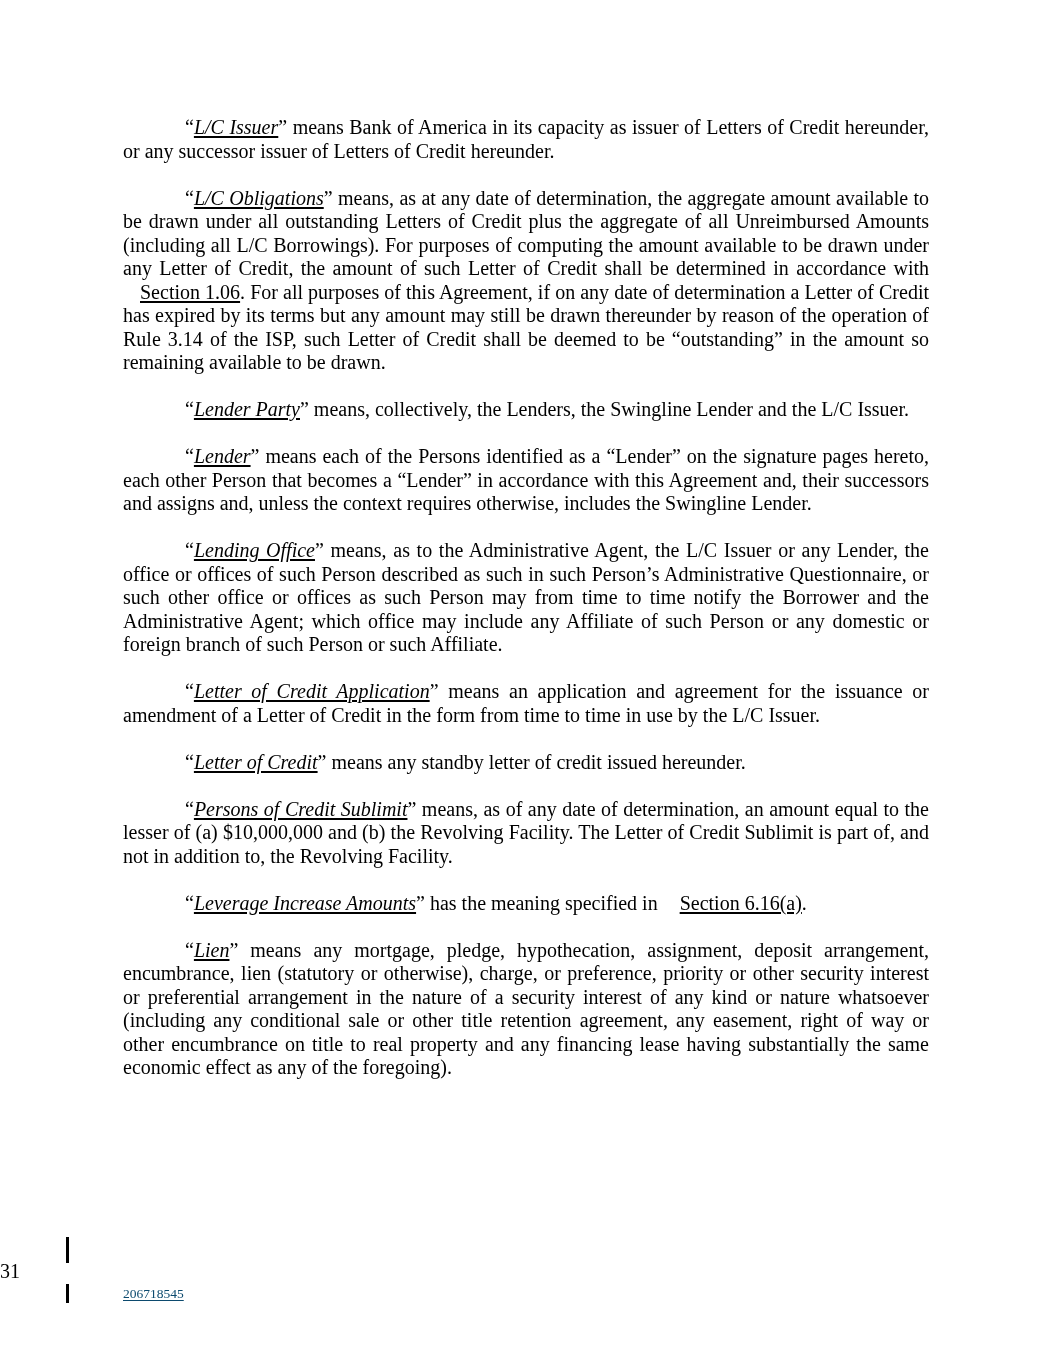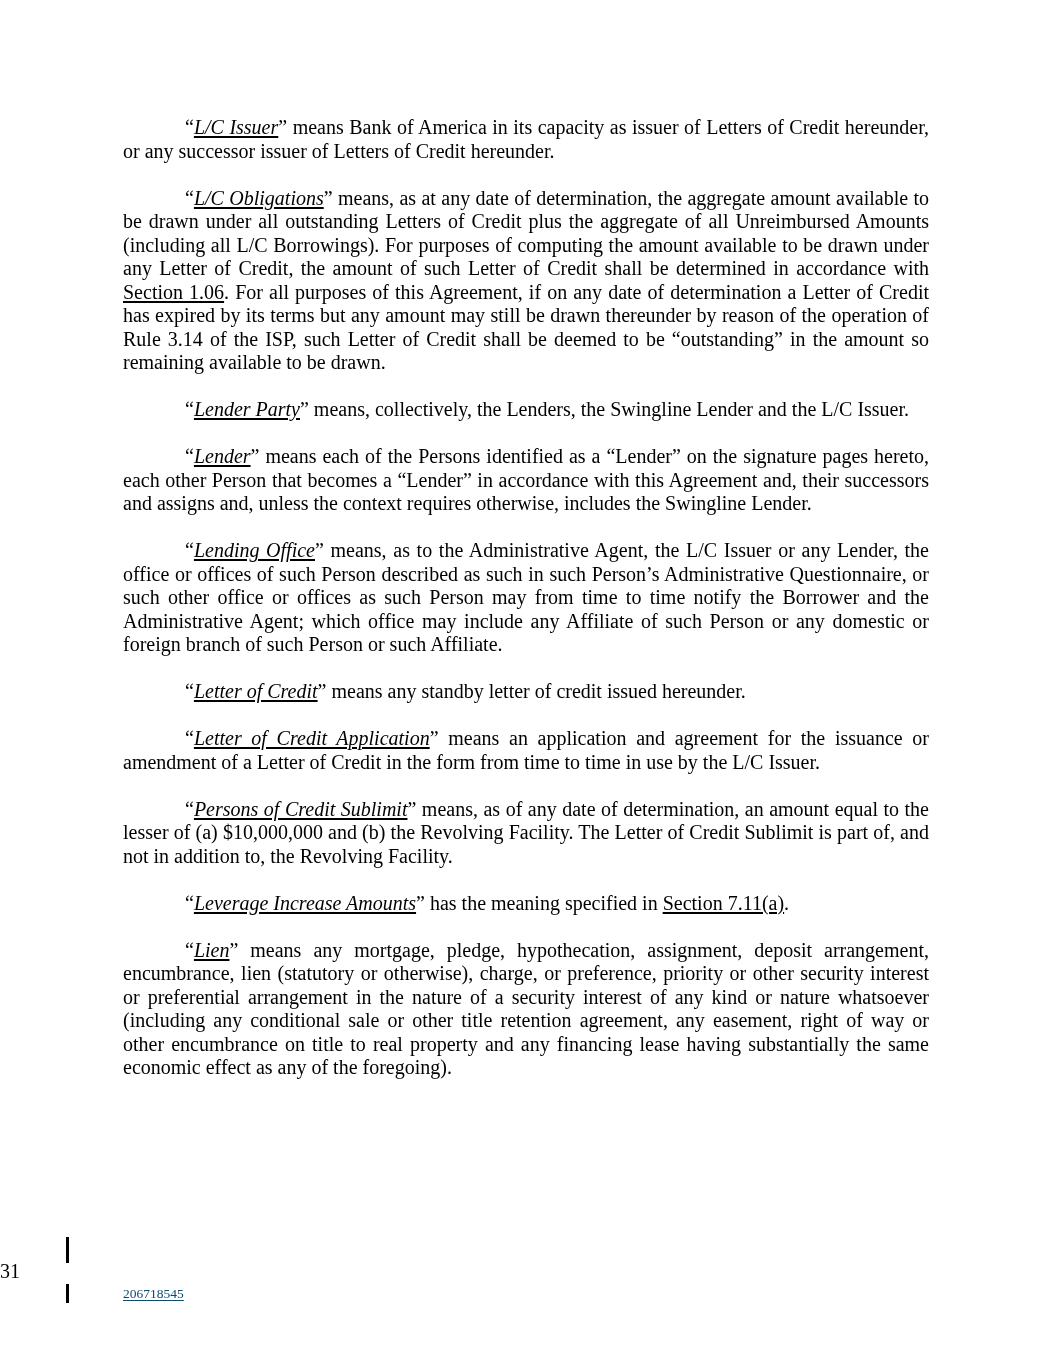--- a/index.html
+++ b/index.html
@@ -27,20 +27,21 @@
     text-indent: 62px;
   }
   .term {
     font-style: italic;
     text-decoration: underline;
     text-underline-offset: 2px;
   }
   .ref {
     text-decoration: underline;
     text-underline-offset: 2px;
+    margin-left: 17px;
   }
   .page-number {
     position: absolute;
     left: 0;
     top: 1260px;
     width: 100%;
     text-align: left;
     font-size: 20px;
     color: #000000;
   }
@@ -66,24 +67,24 @@
 </head>
 <body>
 
 <div class="page">
   <div class="content" id="definitions-container">
       <p class="para"><span>“</span><span class="term">L/C Issuer</span><span>” means Bank of America in its capacity as issuer of Letters of Credit hereunder, or any successor issuer of Letters of Credit hereunder.</span></p>
       <p class="para"><span>“</span><span class="term">L/C Obligations</span><span>” means, as at any date of determination, the aggregate amount available to be drawn under all outstanding Letters of Credit plus the aggregate of all Unreimbursed Amounts (including all L/C Borrowings). For purposes of computing the amount available to be drawn under any Letter of Credit, the amount of such Letter of Credit shall be determined in accordance with </span><span class="ref">Section 1.06</span><span>. For all purposes of this Agreement, if on any date of determination a Letter of Credit has expired by its terms but any amount may still be drawn thereunder by reason of the operation of Rule 3.14 of the ISP, such Letter of Credit shall be deemed to be “outstanding” in the amount so remaining available to be drawn.</span></p>
       <p class="para"><span>“</span><span class="term">Lender Party</span><span>” means, collectively, the Lenders, the Swingline Lender and the L/C Issuer.</span></p>
       <p class="para"><span>“</span><span class="term">Lender</span><span>” means each of the Persons identified as a “Lender” on the signature pages hereto, each other Person that becomes a “Lender” in accordance with this Agreement and, their successors and assigns and, unless the context requires otherwise, includes the Swingline Lender.</span></p>
       <p class="para"><span>“</span><span class="term">Lending Office</span><span>” means, as to the Administrative Agent, the L/C Issuer or any Lender, the office or offices of such Person described as such in such Person’s Administrative Questionnaire, or such other office or offices as such Person may from time to time notify the Borrower and the Administrative Agent; which office may include any Affiliate of such Person or any domestic or foreign branch of such Person or such Affiliate.</span></p>
+      <p class="para"><span>“</span><span class="term">Letter of Credit Application</span><span>” means an application and agreement for the issuance or amendment of a Letter of Credit in the form from time to time in use by the L/C Issuer.</span></p>
       <p class="para"><span>“</span><span class="term">Letter of Credit</span><span>” means any standby letter of credit issued hereunder.</span></p>
-      <p class="para"><span>“</span><span class="term">Letter of Credit Application</span><span>” means an application and agreement for the issuance or amendment of a Letter of Credit in the form from time to time in use by the L/C Issuer.</span></p>
       <p class="para"><span>“</span><span class="term">Persons of Credit Sublimit</span><span>” means, as of any date of determination, an amount equal to the lesser of (a) $10,000,000 and (b) the Revolving Facility. The Letter of Credit Sublimit is part of, and not in addition to, the Revolving Facility.</span></p>
-      <p class="para"><span>“</span><span class="term">Leverage Increase Amounts</span><span>” has the meaning specified in </span><span class="ref">Section 7.11(a)</span><span>.</span></p>
+      <p class="para"><span>“</span><span class="term">Leverage Increase Amounts</span><span>” has the meaning specified in </span><span class="ref">Section 6.16(a)</span><span>.</span></p>
       <p class="para"><span>“</span><span class="term">Lien</span><span>” means any mortgage, pledge, hypothecation, assignment, deposit arrangement, encumbrance, lien (statutory or otherwise), charge, or preference, priority or other security interest or preferential arrangement in the nature of a security interest of any kind or nature whatsoever (including any conditional sale or other title retention agreement, any easement, right of way or other encumbrance on title to real property and any financing lease having substantially the same economic effect as any of the foregoing).</span></p>
     </div>
 
   <div class="changebar bar1"></div>
   <div class="changebar bar2"></div>
 
   <div class="page-number">31</div>
 
   <a class="doc-number" style="color: #0c4a6e;">206718545</a>
 </div>

